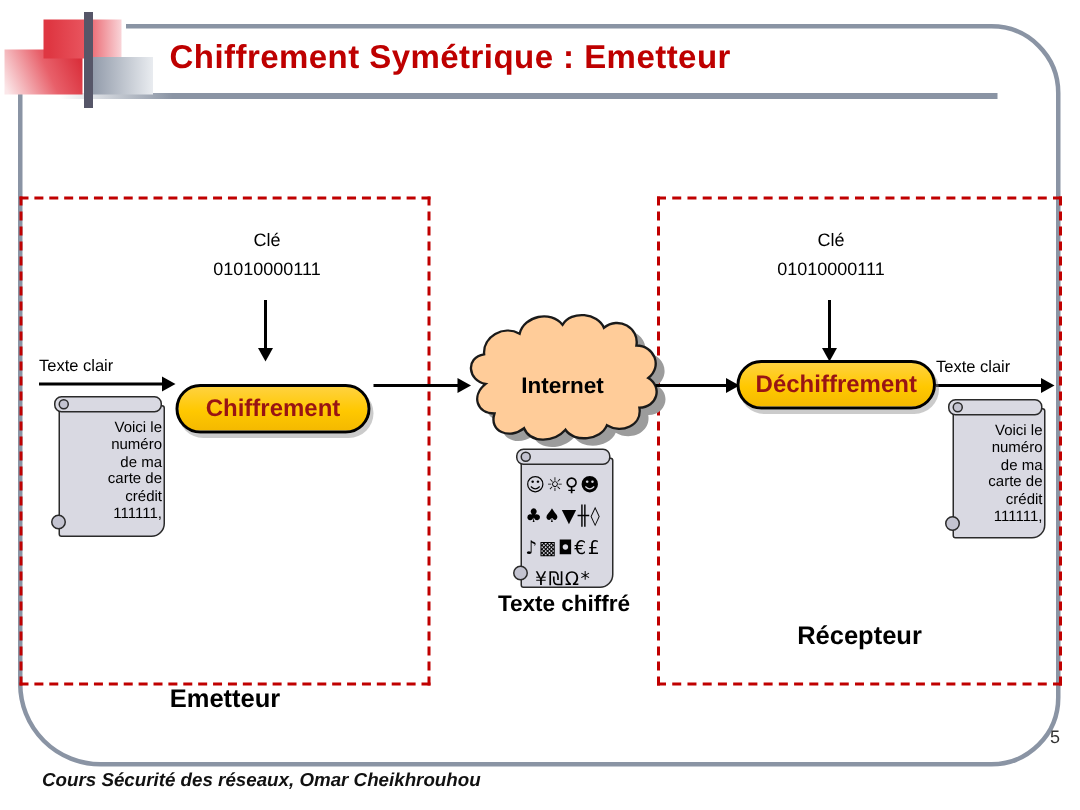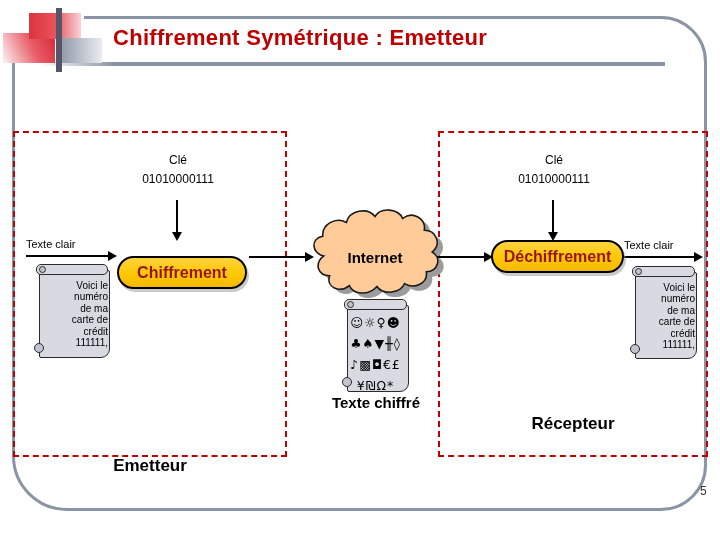--- a/index.html
+++ b/index.html
@@ -175,15 +175,16 @@
       <div>numéro</div>
       <div>de ma</div>
       <div>carte de</div>
       <div>crédit</div>
       <div>111111,</div>
     </div>
   </div>
 
   <div class="role-label" style="left:503px;top:414px;">Récepteur</div>
 
+  <div id="footer-text">Cours Sécurité des réseaux, Omar Cheikhrouhou</div>
   <div id="page-number">5</div>
 
 </div>
 
 </body></html>

